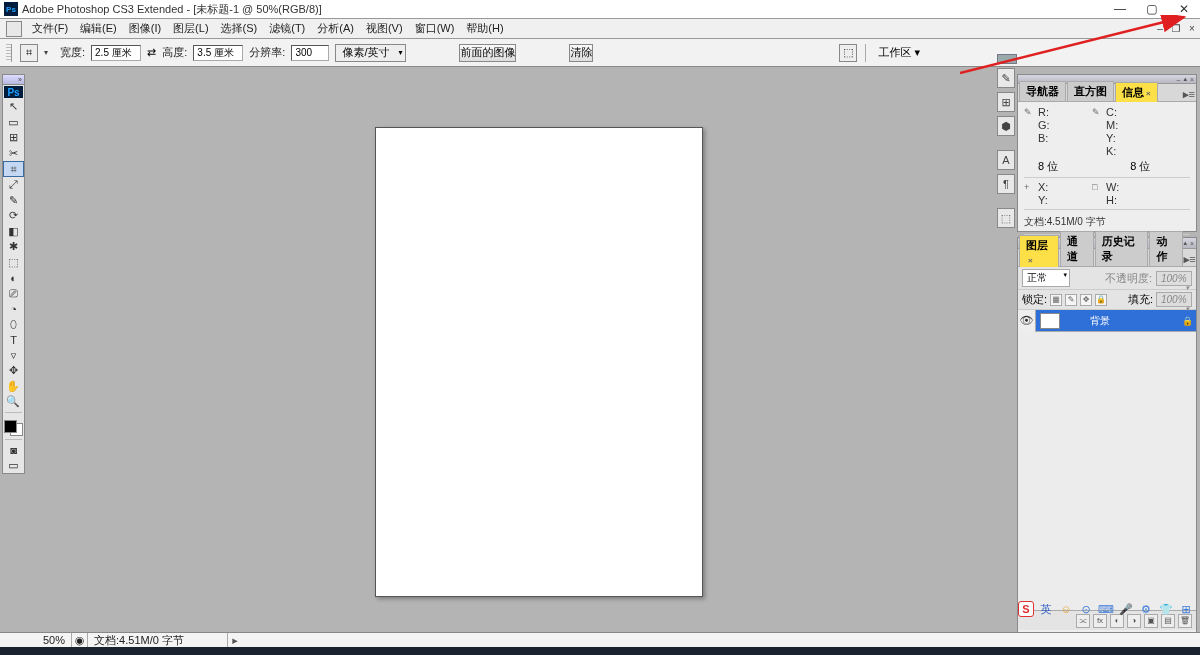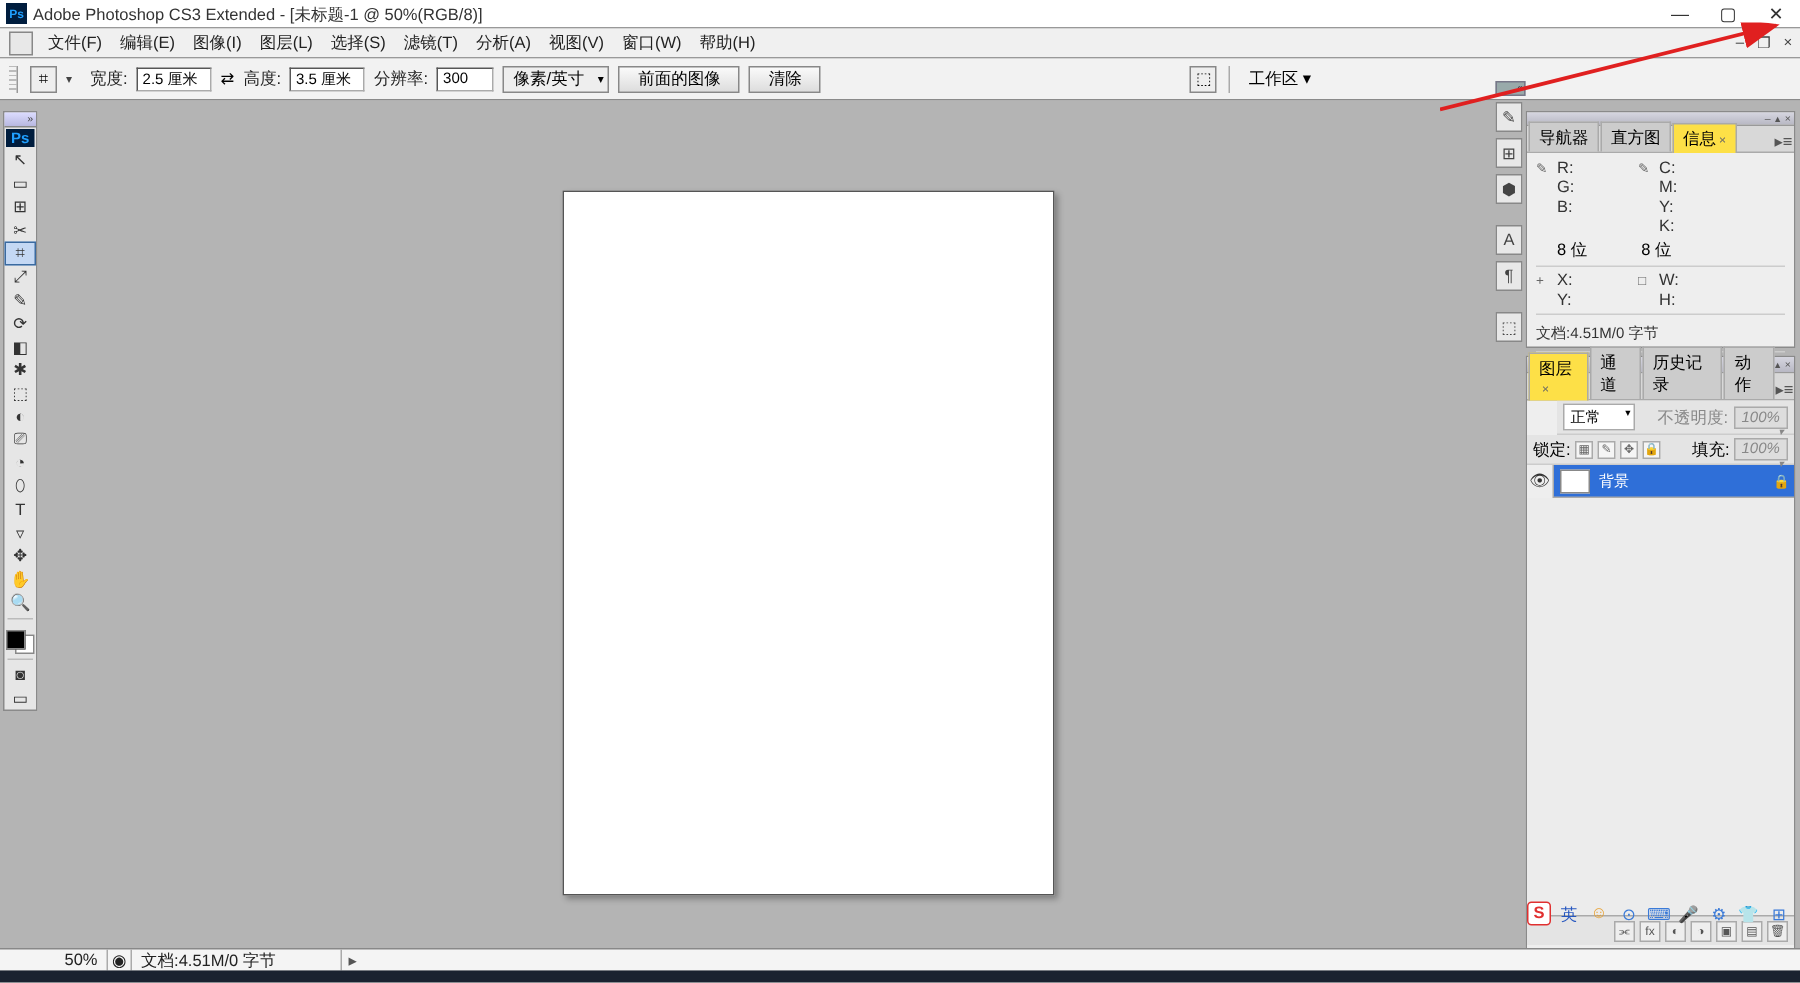--- a/index.html
+++ b/index.html
@@ -21,21 +21,21 @@
 
 
 .optionsbar { height: 28px; background: #f2f2f2; border-bottom: 1px solid #8a8a8a; display: flex; align-items: center; padding: 0 6px; gap: 6px; }
 .optionsbar .grip { width: 6px; height: 18px; background: repeating-linear-gradient(#bbb, #bbb 1px, #f2f2f2 1px, #f2f2f2 3px); border-right:1px solid #999; margin-right:2px;}
 .optionsbar .tool-icon { width: 18px; height: 18px; border: 1px solid #888; display:flex; align-items:center; justify-content:center; background:#eee; }
 .optionsbar .drop { width:10px; font-size:8px; color:#444; }
 .optionsbar label { color: #222; }
 .optionsbar .input { width: 50px; height: 16px; border: 1px inset #aaa; background: #fff; padding: 0 3px; display: flex; align-items: center; font-size:10px; }
 .optionsbar .select { height: 18px; border: 1px solid #888; background: #eee; padding: 0 16px 0 6px; position: relative; display:flex; align-items:center; }
 .optionsbar .select::after { content: "▾"; position: absolute; right: 3px; font-size: 8px; }
-.optionsbar .btn { height: 18px; border: 1px solid #888; background: linear-gradient(#fafafa,#ddd); padding: 0 12px; display:flex; align-items:center; cursor:default; }
+.optionsbar .btn { height: 18px; border: 1px solid #888; background: linear-gradient(#fafafa,#ddd); padding: 0 0; display:flex; align-items:center; cursor:default;margin-left:47px; }
 .optionsbar .sep { width:1px; height:18px; background:#aaa; }
 .optionsbar .stack-right { margin-left: 240px; display:flex; align-items:center; gap:8px; }
 
 
 .main { display: flex; height: 573px; }
 
 
 .toolbox { width: 23px; background: #e6e6e6; border: 1px solid #8a8a8a; display: flex; flex-direction: column; margin-left:2px; margin-top:7px; height: 400px; }
 .toolbox .header { height: 12px; background: linear-gradient(#dcdcff,#b8b8e0); border-bottom:1px solid #888; display:flex; align-items:center; justify-content:flex-end; padding-right:2px; font-size:7px; color:#444;}
 .toolbox .ps-badge { width:19px; height:14px; margin:1px; background:#001d3e; color:#20a0ff; font-weight:bold; font-size:10px; display:flex;align-items:center;justify-content:center; }
@@ -50,45 +50,45 @@
 .canvas-area { flex:1; position: relative; background: #b4b4b4; }
 .canvas-page { position:absolute; left:350px; top:60px; width:328px; height:470px; background:#fff; box-shadow: 2px 2px 4px rgba(0,0,0,.3); border:1px solid #555; }
 
 
 .right-dock { width: 183px; margin-top:7px; display: flex; flex-direction: column; gap: 5px; padding-right:3px;}
 .right-ribbon { position:absolute; top:54px; right:183px; width:20px; display:flex; flex-direction:column; gap:4px; }
 .rib-header { height:10px; background:#9aa; border:1px solid #778; display:flex; align-items:center; justify-content:flex-end; padding-right:1px; font-size:6px; color:#334; }
 .rib-btn { width:18px; height:20px; border:1px solid #888; background:#e8e8e8; display:flex;align-items:center;justify-content:center; font-size:11px; color:#444; cursor:default;}
 
 .panel { background:#eee; border:1px solid #8a8a8a; display:flex; flex-direction:column; font-size:10px; }
-.panel .tabbar { height:18px; background:#d8d8d8; display:flex; border-bottom:1px solid #aaa; align-items:flex-end; }
+.panel .tabbar { height:18px; background:#d8d8d8; display:flex; border-bottom:1px solid #aaa; align-items:flex-end;font-weight:bold; }
 .panel .tab { padding: 2px 6px 2px 6px; border:1px solid #aaa; border-bottom:none; background:#ccc; margin-left:1px; cursor:default; position:relative; }
 .panel .tab.active { background:#fde047; position:relative; top:1px; }
 .panel .tab .close { font-size:8px; color:#666; margin-left:2px; }
 .panel .tabbar .menu { margin-left:auto; width:14px; text-align:center; color:#555; cursor:default; }
 .panel .body { padding: 4px 6px; }
 
 
 .info-grid { display:grid; grid-template-columns: 10px 16px 30px 10px 16px 30px; row-gap:1px; column-gap:4px; font-size:10px; color:#333; align-items:center; }
 .info-grid .icon { font-size:9px; color:#666; }
 .info-sep { height:1px; background:#ccc; margin:3px 0;}
 .info-line { font-size:10px; color:#333; padding:2px 0;}
 
 
-.layers .controls { display:flex; gap:4px; align-items:center; padding:2px 4px; border-bottom:1px solid #ccc; background:#e4e4e4;margin-left:20px;}
+.layers .controls { display:flex; gap:4px; align-items:center; padding:2px 4px; border-bottom:1px solid #ccc; background:#e4e4e4;}
 .layers .sel { border:1px solid #aaa; background:#fff; padding:1px 14px 1px 4px; position:relative; font-size:10px;}
 .layers .sel.disabled { background:#ddd; color:#888;font-style:italic;}
 .layers .sel::after { content:"▾"; position:absolute; right:2px; font-size:7px;}
 .layers .lockrow { display:flex; gap:3px; align-items:center; padding:2px 4px; border-bottom:1px solid #ccc; background:#e4e4e4;}
 .layers .lockrow .ic { width:12px; height:12px; border:1px solid #aaa; display:flex;align-items:center;justify-content:center; font-size:8px; color:#666; background:#f5f5f5;}
 .layer-list { height:300px; background:#ececec; overflow:auto; }
 .layer-row { height:22px; display:flex; align-items:center; background:#2f6fd8; color:#fff; border-bottom:1px solid #aaa; }
 .layer-row .eye { width:18px; height:22px; background:#eee; color:#333; display:flex;align-items:center;justify-content:center; border-right:1px solid #aaa; }
 .layer-row .thumb { width:20px; height:16px; background:#fff; border:1px solid #888; margin:0 4px; }
-.layer-row .name { flex:1; font-size:10px; padding-left:2px; }
+.layer-row .name { flex:1; font-size:10px; padding-left:2px;margin-left:24px; }
 .layer-row .lock { width:14px; font-size:9px; }
 .layer-footer { height:20px; background:#e4e4e4; border-top:1px solid #aaa; display:flex; align-items:center; justify-content:flex-end; gap:3px; padding:0 4px;}
 .layer-footer .fbtn { width:14px; height:14px; border:1px solid #aaa; background:#eee; display:flex;align-items:center;justify-content:center; font-size:8px; color:#555; cursor:default;}
 
 
 .statusbar { position:absolute; left:0; bottom:0; right:0; height:15px; background:#f4f4f4; border-top:1px solid #888; display:flex; align-items:center; font-size:10px; color:#222;}
 .statusbar .box { border-right:1px solid #aaa; padding:0 6px; height:100%; display:flex; align-items:center; }
 .statusbar .arrow { width:14px; text-align:center; color:#555; }
 
 
@@ -295,21 +295,21 @@
           <span></span>
           <span>Y:</span>
           <span></span>
           <span></span>
             <span></span>
             <span></span>
           <span></span>
           <span>K:</span>
           <span></span>
         </div>
-        <div style="display:flex; gap:36px; padding:2px 0 0 14px; font-size:10px;">
+        <div style="display:flex; gap:72px; padding:2px 0 0 14px; font-size:10px;">
           <span>8 位</span>
           <span>8 位</span>
         </div>
         <div class="info-sep"></div>
         <div class="info-grid">
           <span class="icon">+</span>
           <span>X:</span>
           <span></span>
           <span class="icon">□</span>
           <span>W:</span>

